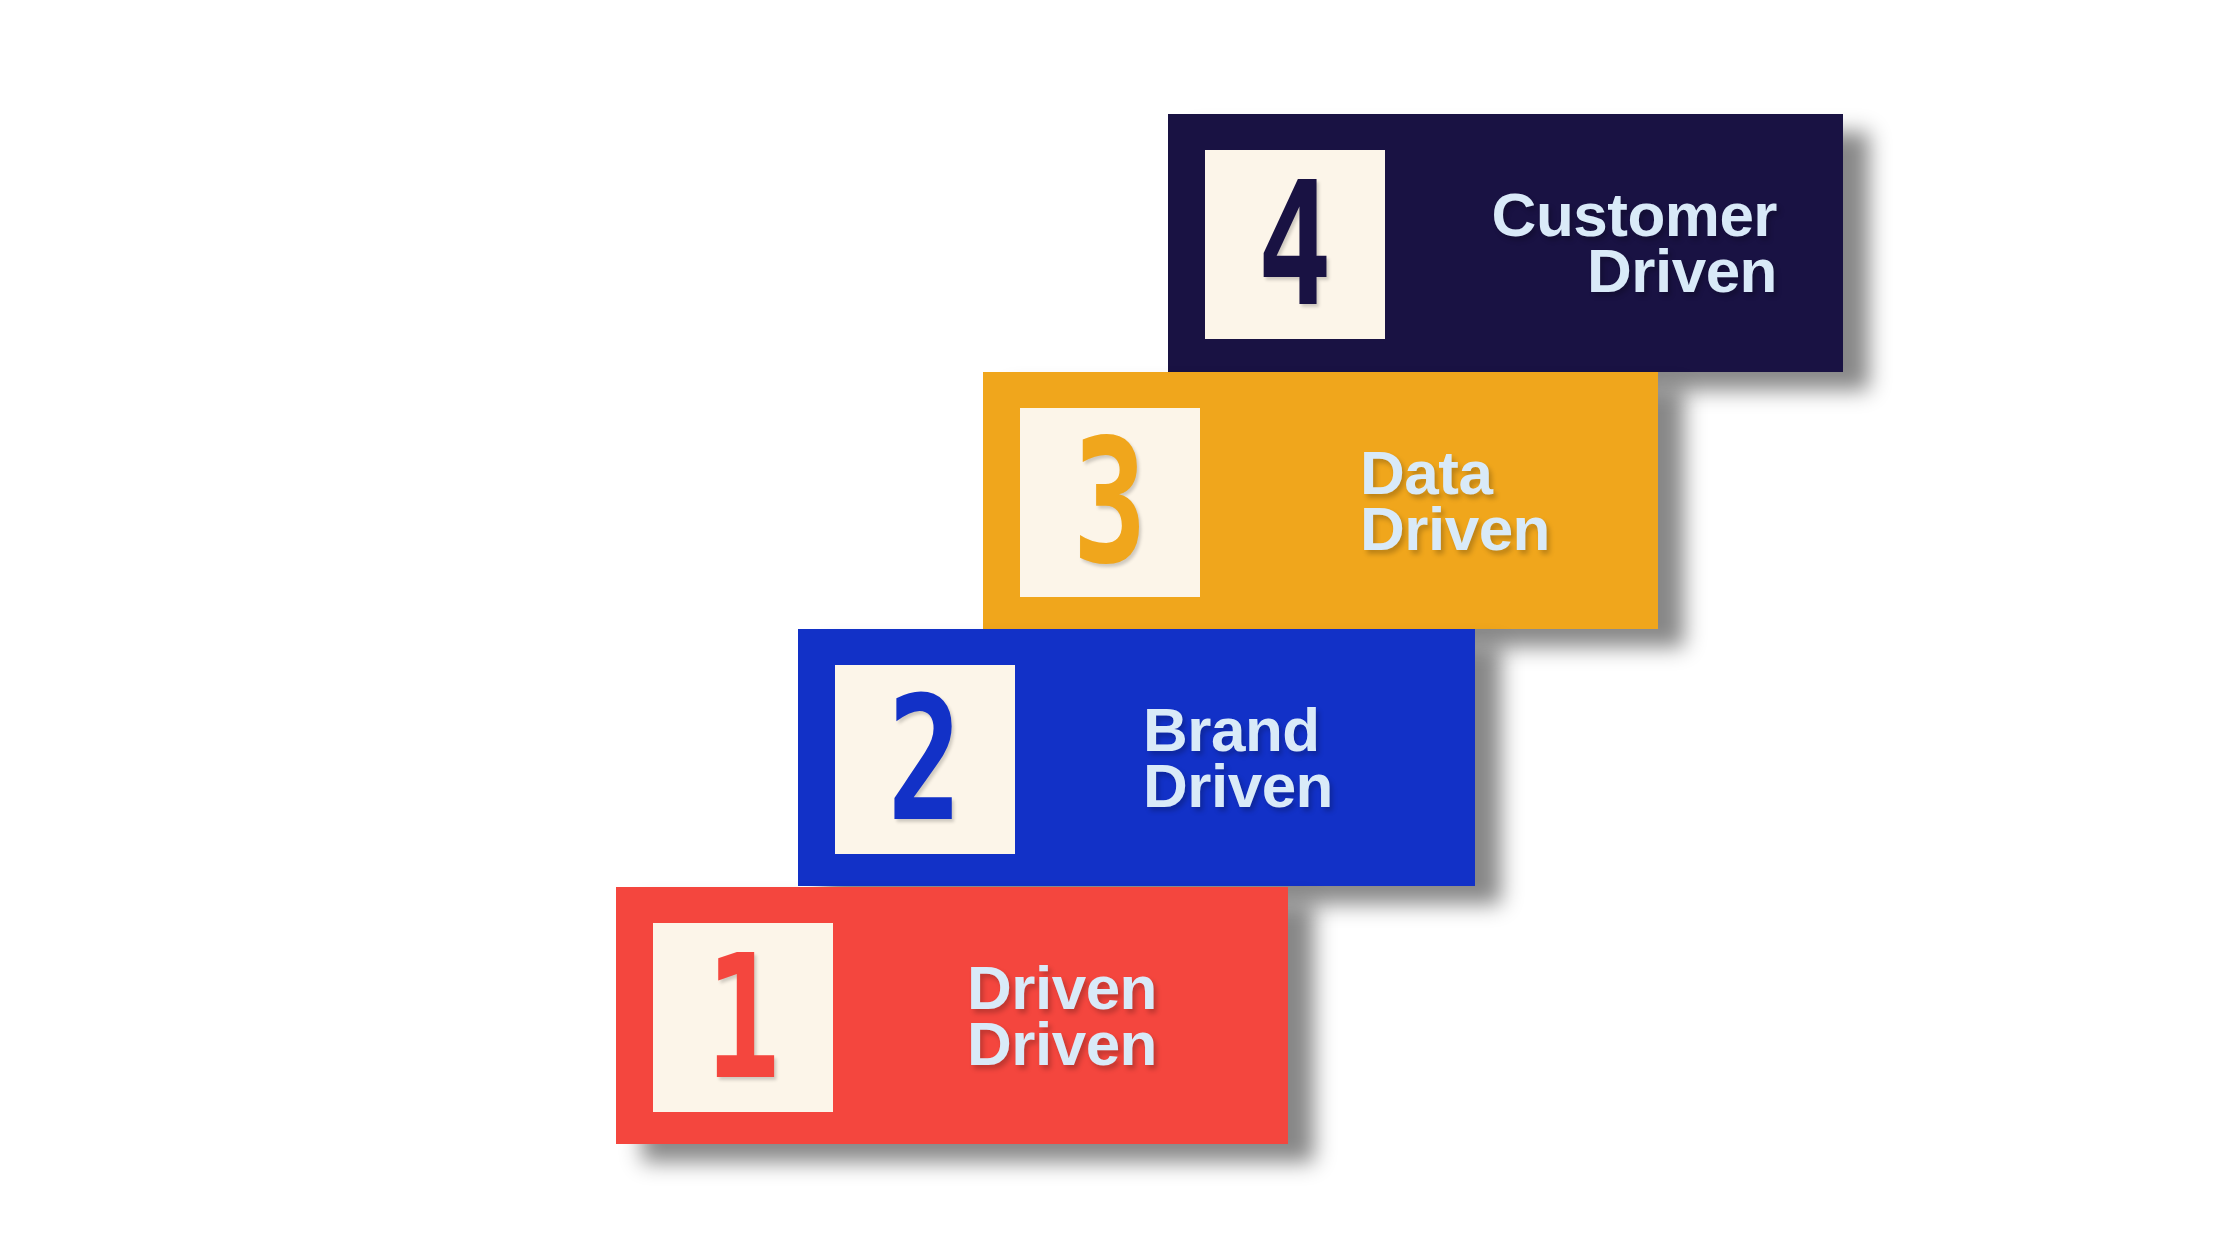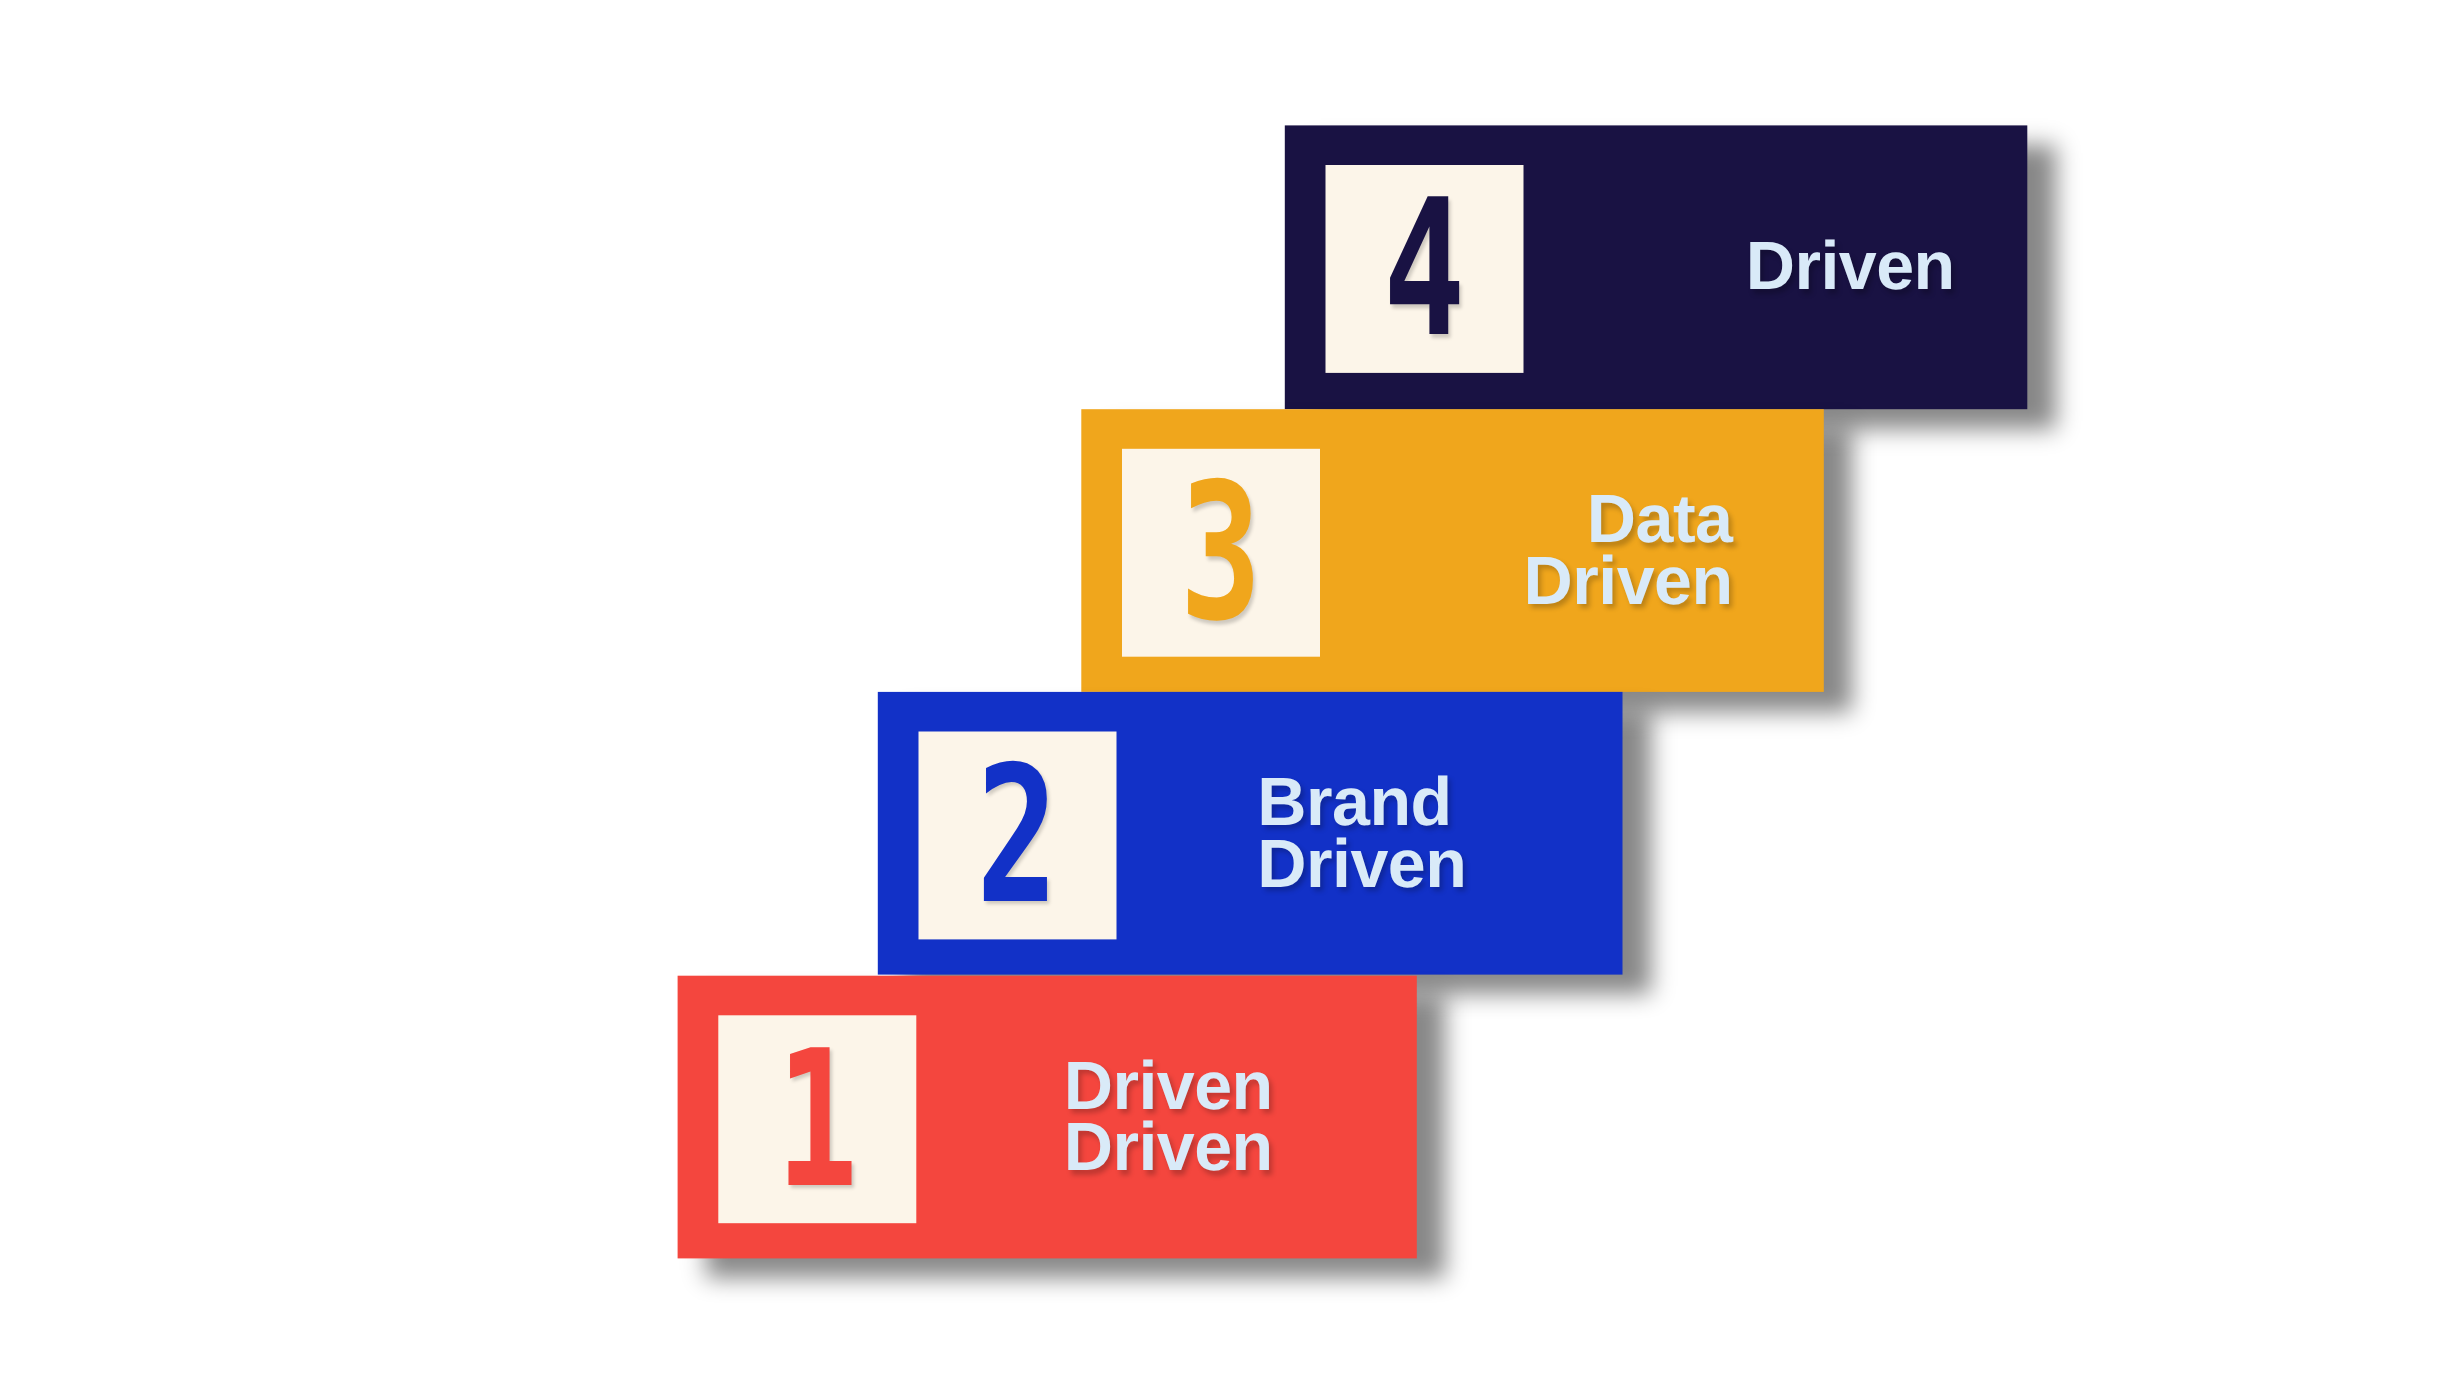--- a/index.html
+++ b/index.html
@@ -37,21 +37,21 @@
     position:absolute;top:50%;transform:translateY(-50%);
     font-weight:bold;
     font-size:62px;
     line-height:56px;
     letter-spacing:-0.5px;
     text-shadow:3px 4px 5px rgba(0,0,0,0.22);
     white-space:nowrap;
   }
   .step-1 .label{left:220px;right:0;text-align:center;}
   .step-2 .label{right:142px;text-align:left;}
-  .step-3 .label{right:83px;text-align:right;}
+  .step-3 .label{right:108px;text-align:left;}
   .step-4 .label{right:66px;text-align:right;}
 </style>
 </head>
 <body>
 
 <div class="canvas">
 
   <div class="step step-1" style="background-color: rgb(244, 70, 62);">
     <div class="num-square" style="background-color: rgb(252, 245, 233);">
       <div class="num" style="color: rgb(244, 70, 62);">1</div>
@@ -80,17 +80,18 @@
       <div>Data</div>
       <div>Driven</div>
     </div>
   </div>
 
   <div class="step step-4" style="background-color: rgb(25, 18, 67);">
     <div class="num-square" style="background-color: rgb(252, 245, 233);">
       <div class="num" style="color: rgb(25, 18, 67);">4</div>
     </div>
     <div class="label" style="color: rgb(217, 234, 248);">
+      <div>Customer</div>
       <div>Driven</div>
     </div>
   </div>
 
 </div>
 
 </body></html>

